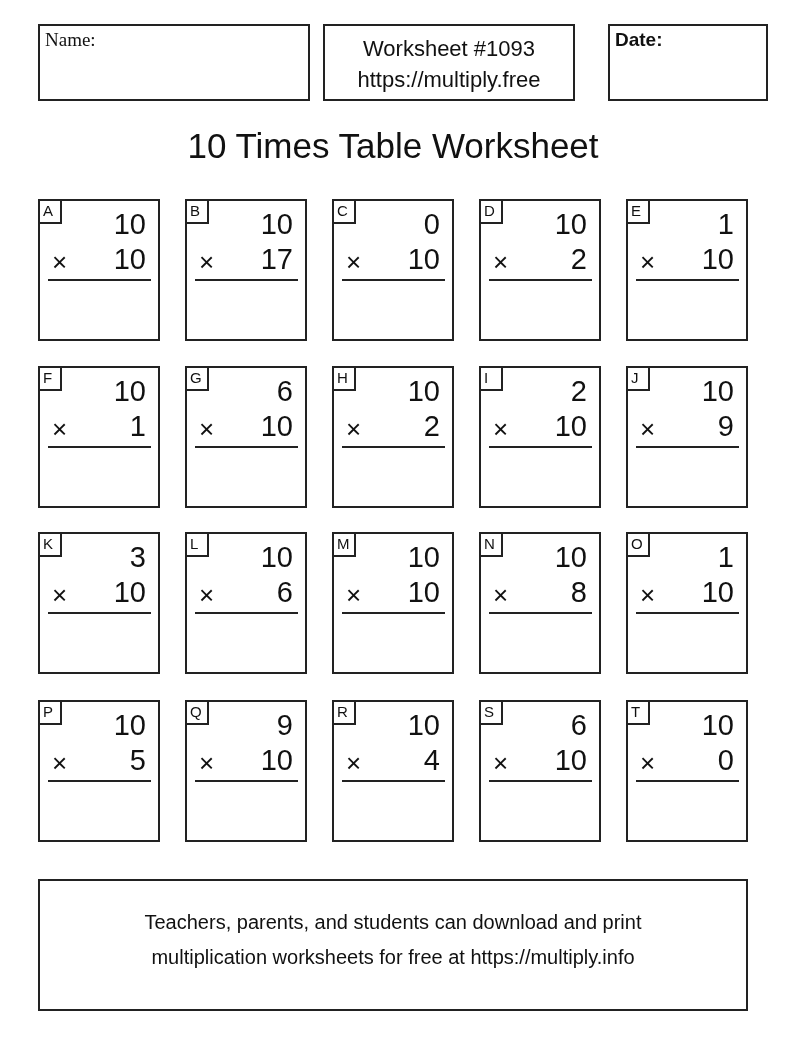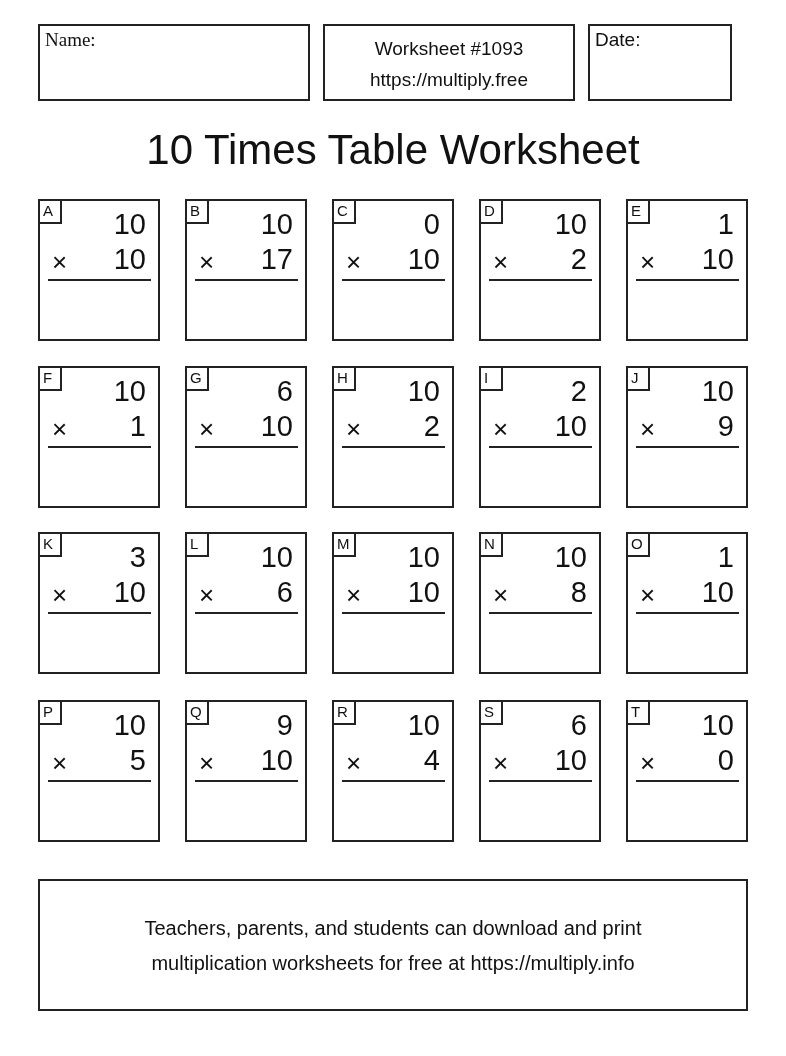--- a/index.html
+++ b/index.html
@@ -1,39 +1,39 @@
 <!DOCTYPE html>
 <html><head>
 <meta charset="utf-8">
 <style>
   html, body { margin: 0; padding: 0; background: #ffffff; }
   body { width: 786px; height: 1056px; position: relative; font-family: "Liberation Sans", sans-serif; color: #111; overflow: hidden; }
   .hbox { position: absolute; border: 2px solid #222; box-sizing: border-box; background: #fff; }
   .hlabel { position: absolute; left: 5px; top: 3px; font-size: 19px; }
-  .center-box { text-align: center; font-size: 19px; line-height: 31px; padding-top: 7px; }
-  .title { position: absolute; top: 126px; left: 0; width: 786px; text-align: center; font-size: 42px; }
+  .center-box { text-align: center; font-size: 22px; line-height: 31px; padding-top: 7px; }
+  .title { position: absolute; top: 126px; left: 0; width: 786px; text-align: center; font-size: 35px; }
   .cell { position: absolute; width: 122px; height: 142px; border: 2px solid #222; box-sizing: border-box; background: #fff; }
   .cell .lbl { position: absolute; left: -2px; top: -2px; width: 24px; height: 25px; border: 2px solid #222; box-sizing: border-box; font-size: 15px; line-height: 20px; padding-left: 3px; background:#fff; }
   .cell .n1 { position: absolute; right: 12px; top: 6px; font-size: 29px; line-height: 34px; }
   .cell .op { position: absolute; left: 12px; top: 44px; font-size: 26px; line-height: 34px; }
   .cell .n2 { position: absolute; right: 12px; top: 41px; font-size: 29px; line-height: 34px; }
   .cell .rule { position: absolute; left: 8px; right: 7px; top: 78px; height: 2px; background: #222; }
-  .footer { position: absolute; left: 38px; top: 879px; width: 710px; height: 132px; border: 2px solid #222; box-sizing: border-box; text-align: center; font-size: 20px; line-height: 35px; padding-top: 30px; }
+  .footer { position: absolute; left: 38px; top: 879px; width: 710px; height: 132px; border: 2px solid #222; box-sizing: border-box; text-align: center; font-size: 20px; line-height: 35px; padding-top: 24px; }
 </style>
 </head>
 <body>
 
 <div class="hbox" style="left:38px; top:24px; width:272px; height:77px;font-family:Liberation Serif, serif;">
   <span class="hlabel">Name:</span>
 </div>
 <div class="hbox center-box" style="left:323px; top:24px; width:252px; height:77px;">
   <div>Worksheet #1093</div>
   <div>https://multiply.free</div>
 </div>
-<div class="hbox" style="left:588px; top:24px; width:144px; height:77px;">
+<div class="hbox" style="left:608px; top:24px; width:160px; height:77px;font-weight:bold;">
   <span class="hlabel">Date:</span>
 </div>
 
 <div class="title">10 Times Table Worksheet</div>
 
 <div id="grid">
     <div class="cell" style="left: 38px; top: 199px;">
       <div class="lbl">A</div>
       <div class="n1">10</div>
       <div class="op">×</div>

